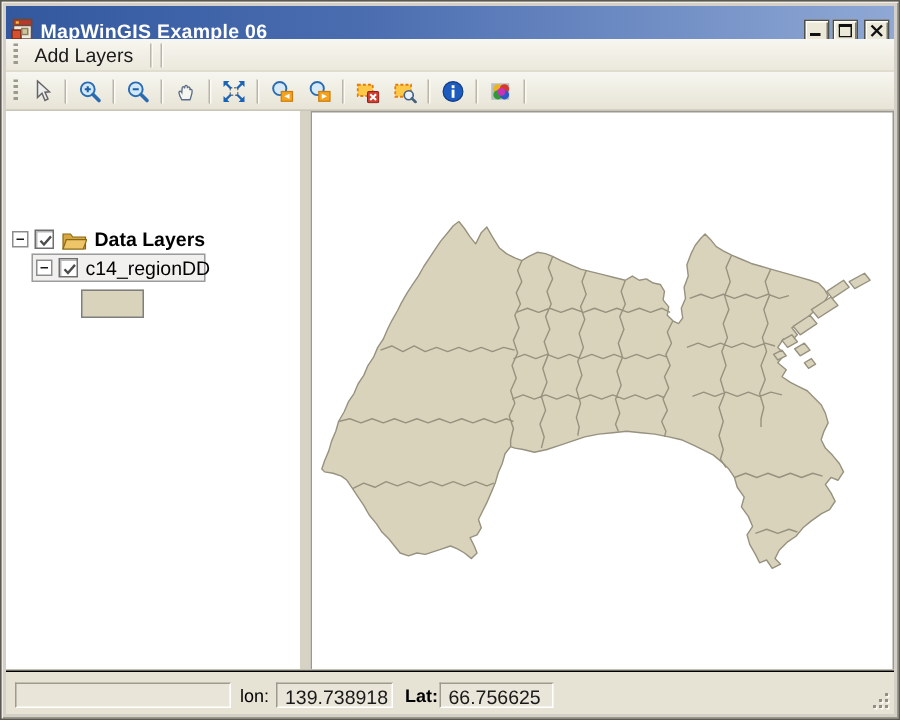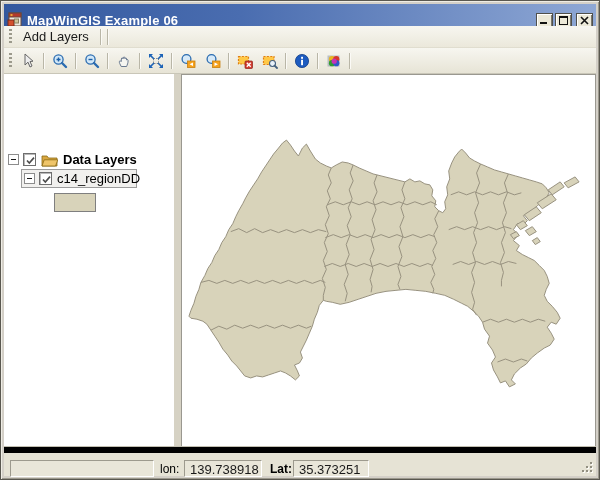--- a/index.html
+++ b/index.html
@@ -31,41 +31,41 @@
   
   .toolstrip{position:absolute;left:3px;top:47px;right:3px;height:26px;
     background:linear-gradient(#F7F6F0,#E7E4D6);display:flex;align-items:center;padding-left:2px;
     border-bottom:1px solid #C9C6B8;}
   .tool-btn{width:25px;height:23px;display:flex;align-items:center;justify-content:center;
     background:transparent;border:1px solid transparent;padding:0;}
   .tool-btn svg{display:block;}
 
   
   .content{position:absolute;left:3px;top:73px;right:3px;bottom:32px;background:#FFFFFF;display:flex;}
-  .layers-panel{width:170px;flex:0 0 auto;background:#FFFFFF;position:relative;font-size:13px;overflow:hidden;}
+  .layers-panel{width:196px;flex:0 0 auto;background:#FFFFFF;position:relative;font-size:13px;overflow:hidden;}
   .splitter{width:7px;flex:0 0 auto;background:#D6D2C4;cursor:ew-resize;}
   .map-panel{flex:1 1 auto;background:#FFFFFF;border:1px solid #9A9890;position:relative;overflow:hidden;}
 
   
   .tree-row{position:absolute;display:flex;align-items:center;height:17px;}
   .expander{width:11px;height:11px;background:#FFFFFF;border:1px solid #8C8C8C;position:relative;flex:0 0 auto;}
   .expander::after{content:"";position:absolute;left:2px;top:4px;width:5px;height:1px;background:#1A1A1A;}
   .checkbox{width:13px;height:13px;background:#FFFFFF;border:1px solid #6E6E6E;
     box-shadow:inset 1px 1px 0 #B9B9B9;margin-left:4px;flex:0 0 auto;position:relative;}
   .checkbox svg{position:absolute;left:1px;top:1px;}
   .folder-icon{width:17px;height:14px;margin-left:5px;flex:0 0 auto;}
   .root-label{font-weight:bold;margin-left:5px;color:#000;white-space:nowrap;}
   .node-box{position:absolute;left:17px;top:95px;width:116px;height:19px;border:1px solid #9C9C9C;
     background:#F1F0EE;display:flex;align-items:center;padding-left:2px;}
   .layer-label{margin-left:5px;color:#000;white-space:nowrap;}
   .swatch{position:absolute;left:50px;top:119px;width:42px;height:19px;border:1px solid #7F7F7F;}
 
   
   .statusbar{position:absolute;left:3px;bottom:3px;right:3px;height:29px;background:#E6E3D5;
-    border-top:6px solid #000000;box-shadow:0 -1px 0 #C2BFB1;}
+    border-top:1px solid #000000;box-shadow:0 -1px 0 #C2BFB1;}
   .sunken{position:absolute;top:7px;height:17px;background:#E9E6D9;
     border-top:1px solid #9D9A8E;border-left:1px solid #9D9A8E;
     border-bottom:1px solid #FFFFFF;border-right:1px solid #FFFFFF;}
   .sb-label{position:absolute;top:9px;font-size:12px;color:#000;}
   .sb-value{font-size:13px;color:#1A1A1A;padding:1px 0 0 5px;white-space:nowrap;}
   .size-grip{position:absolute;right:2px;bottom:2px;width:14px;height:14px;}
   .size-grip::before{content:"";position:absolute;left:0;top:0;width:2px;height:2px;background:transparent;
     box-shadow:10px 10px 0 #928F81, 10px 6px 0 #928F81, 10px 2px 0 #928F81, 6px 10px 0 #928F81, 6px 6px 0 #928F81, 2px 10px 0 #928F81,
                11px 11px 0 #FCFBF6, 11px 7px 0 #FCFBF6, 11px 3px 0 #FCFBF6, 7px 11px 0 #FCFBF6, 7px 7px 0 #FCFBF6, 3px 11px 0 #FCFBF6;}
 </style>
@@ -253,17 +253,17 @@
         </g>
       </svg>
     </div>
   </div>
 
   <div class="statusbar">
     <div class="sunken" style="left:6px;width:144px;"></div>
     <span class="sb-label" style="left:156px;">lon:</span>
     <div class="sunken sb-value" style="left:180px;width:78px;">139.738918</div>
     <span class="sb-label" style="left:266px;font-weight:bold;">Lat:</span>
-    <div class="sunken sb-value" style="left:289px;width:76px;">35.373251</div>
+    <div class="sunken sb-value" style="left:289px;width:76px;">66.756625</div>
     <div class="size-grip"></div>
   </div>
 
 </div>
 
 </body></html>

